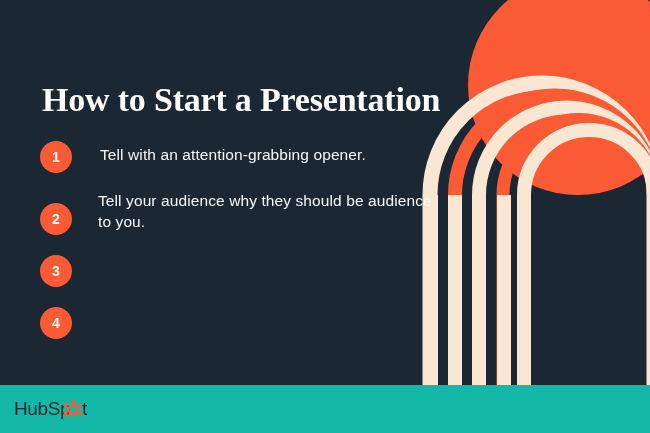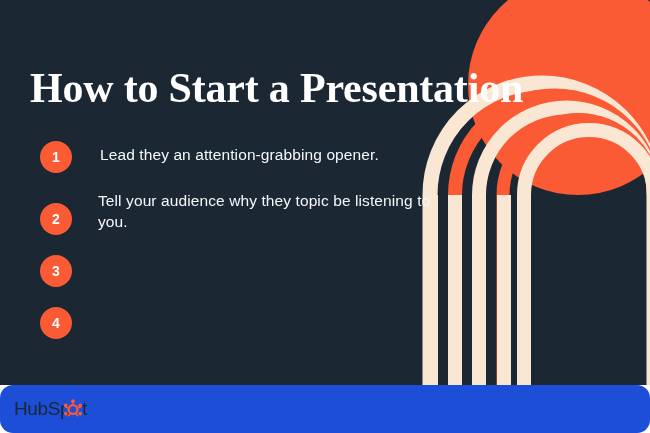--- a/index.html
+++ b/index.html
@@ -45,24 +45,24 @@
     display: block;
     width: 260px;
     height: 385px;
   }
 
   
   .slide-title {
     position: absolute;
     left: 30px;
     top: 66px;
-    margin: 0;
+    margin: 12px;
     font-family: "Liberation Serif", "DejaVu Serif", serif;
     font-weight: bold;
-    font-size: 42px;
+    font-size: 34px;
     line-height: 44px;
     letter-spacing: -0.2px;
     color: #ffffff;
     white-space: nowrap;
     z-index: 5;
   }
 
   
   .steps-list {
     position: absolute;
@@ -112,22 +112,21 @@
   .step-item.three { margin-top: 4px; }
   .step-item.four  { margin-top: 6px; }
 
   
   .footer-bar {
     position: absolute;
     left: 0;
     top: 385px;
     width: 650px;
     height: 48px;
-    background: #1d4ed8;
-    border-radius: 13px;
+    background: #14b8a6;
   }
   .hubspot-logo {
     position: absolute;
     left: 14px;
     top: 12px;
     display: flex;
     align-items: center;
     height: 24px;
   }
   .hubspot-logo svg { display: block; }
@@ -175,26 +174,26 @@
         </g>
       </svg>
     </div>
 
     <h1 class="slide-title">How to Start a Presentation</h1>
 
     <ul class="steps-list">
 
       <li class="step-item one">
         <span class="step-badge">1</span>
-        <span class="step-text">Lead they an attention-grabbing opener.</span>
+        <span class="step-text">Tell with an attention-grabbing opener.</span>
       </li>
 
       <li class="step-item two">
         <span class="step-badge">2</span>
-        <span class="step-text">Tell your audience why they topic be listening to you.</span>
+        <span class="step-text">Tell your audience why they should be audience to you.</span>
       </li>
 
       <li class="step-item three">
         <span class="step-badge">3</span>
       </li>
 
       <li class="step-item four">
         <span class="step-badge">4</span>
       </li>
 

